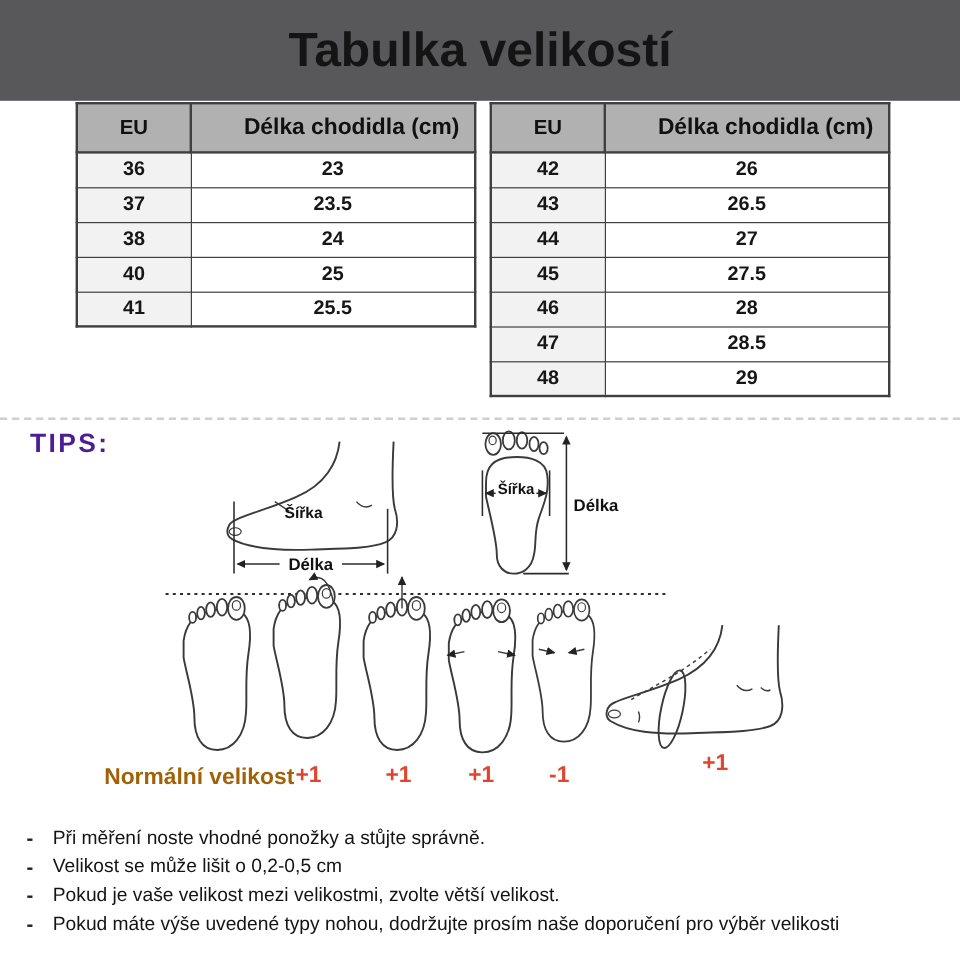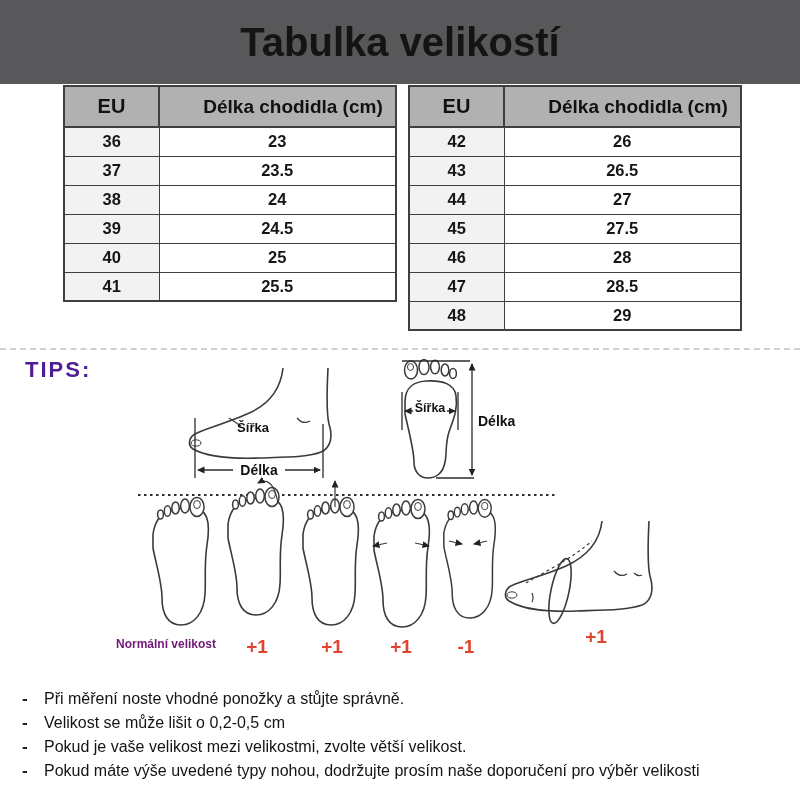--- a/index.html
+++ b/index.html
@@ -25,21 +25,21 @@
   .size-table{
     position:absolute; top:85px; border-collapse:collapse; width:334px;
     border:2px solid var(--table-border); table-layout:fixed;
   }
   .size-table.left{left:63px;}
   .size-table.right{left:408px;}
   .size-table th{
     background:var(--table-header-bg); border:2px solid var(--table-border);
     height:41px; text-align:center; vertical-align:middle; color:#111;
   }
-  .size-table th.th-eu{width:95px; font-size:20px; font-weight:700;}
+  .size-table th.th-eu{width:95px; font-size:17px; font-weight:700;}
   .size-table th.th-len{font-size:19px; font-weight:700;padding-left:31px;}
   .size-table td{
     border:1.6px solid var(--table-border); height:29px; text-align:center;
     vertical-align:middle; font-size:16.5px; font-weight:700; color:#161616;
   }
   .size-table td.col-eu{background:var(--cell-eu-bg);}
   .size-table td.col-len{background:var(--cell-len-bg);}
   
   .separator{
     position:absolute; left:0; top:348px; width:800px; height:0;
@@ -57,21 +57,21 @@
   .nail{fill:none; stroke:var(--line-art); stroke-width:1px;}
   .meas{fill:none; stroke:#2b2b2b; stroke-width:1.3px;}
   .dotted{fill:none; stroke:#2e2e2e; stroke-width:1.8px; stroke-dasharray:2.5 3.5;}
   .dashedln{fill:none; stroke:var(--line-art); stroke-width:1.2px; stroke-dasharray:3 3;}
   .svg-label{font-family:"Liberation Sans",sans-serif; font-size:13px; font-weight:700; fill:#111;}
   
   .foot-label{
     position:absolute; transform:translateX(-50%); font-weight:700;
     font-size:19px; color:var(--accent-red); white-space:nowrap;
   }
-  .foot-label.normal{font-size:12px; color:#701a75;}
+  .foot-label.normal{font-size:19px; color:#a16207;}
   
   .notes{
     position:absolute; left:22px; top:690px; width:770px; list-style:none;
   }
   .notes li{display:flex; align-items:flex-start; margin-bottom:7px;}
   .notes .dash{
     width:22px; flex:0 0 22px; font-size:17px; font-weight:700; color:#222; line-height:17px;
   }
   .notes .note-text{font-size:16px; color:#141414; line-height:17px;}
 </style>
@@ -94,24 +94,20 @@
         <td class="col-eu">36</td>
         <td class="col-len">23</td>
       </tr>
       <tr>
         <td class="col-eu">37</td>
         <td class="col-len">23.5</td>
       </tr>
       <tr>
         <td class="col-eu">38</td>
         <td class="col-len">24</td>
-      </tr>
-      <tr>
-        <td class="col-eu">39</td>
-        <td class="col-len">24.5</td>
       </tr>
       <tr>
         <td class="col-eu">40</td>
         <td class="col-len">25</td>
       </tr>
       <tr>
         <td class="col-eu">41</td>
         <td class="col-len">25.5</td>
       </tr>
     </tbody>

